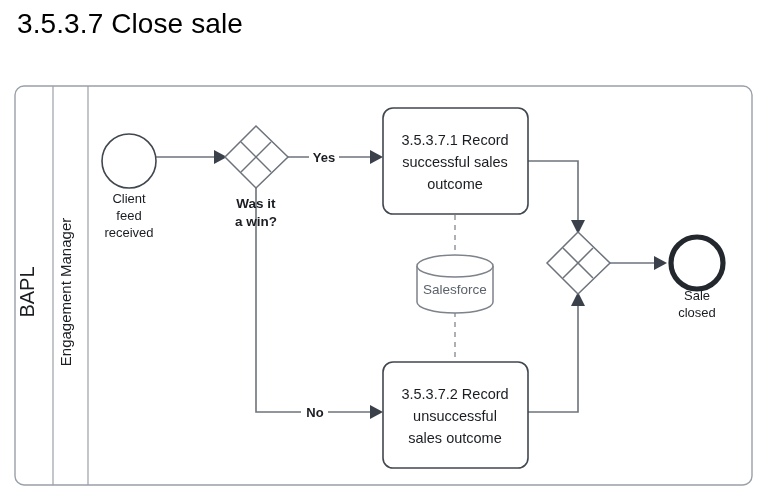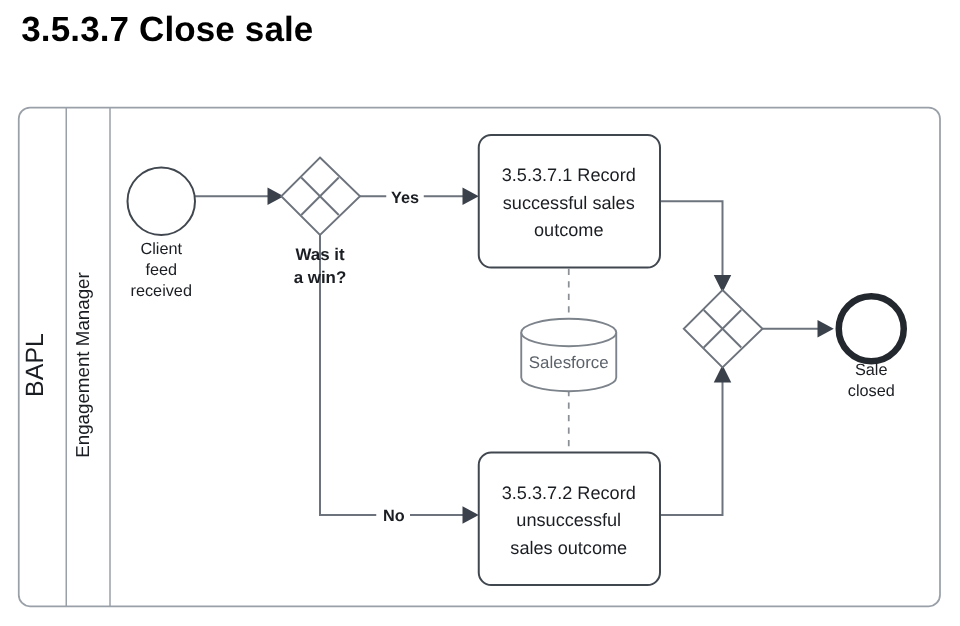--- a/index.html
+++ b/index.html
@@ -12,21 +12,21 @@
     height: 501px;
     overflow: hidden;
     font-family: "Liberation Sans", sans-serif;
     color: #000000;
   }
   #page-title {
     position: absolute;
     left: 17px;
     top: 8px;
     font-size: 28px;
-    font-weight: 700;
+    font-weight: 400;
     letter-spacing: 0.1px;
     color: #000000;
     white-space: nowrap;
   }
   #diagram-wrap {
     position: absolute;
     left: 0;
     top: 0;
     width: 768px;
     height: 501px;

